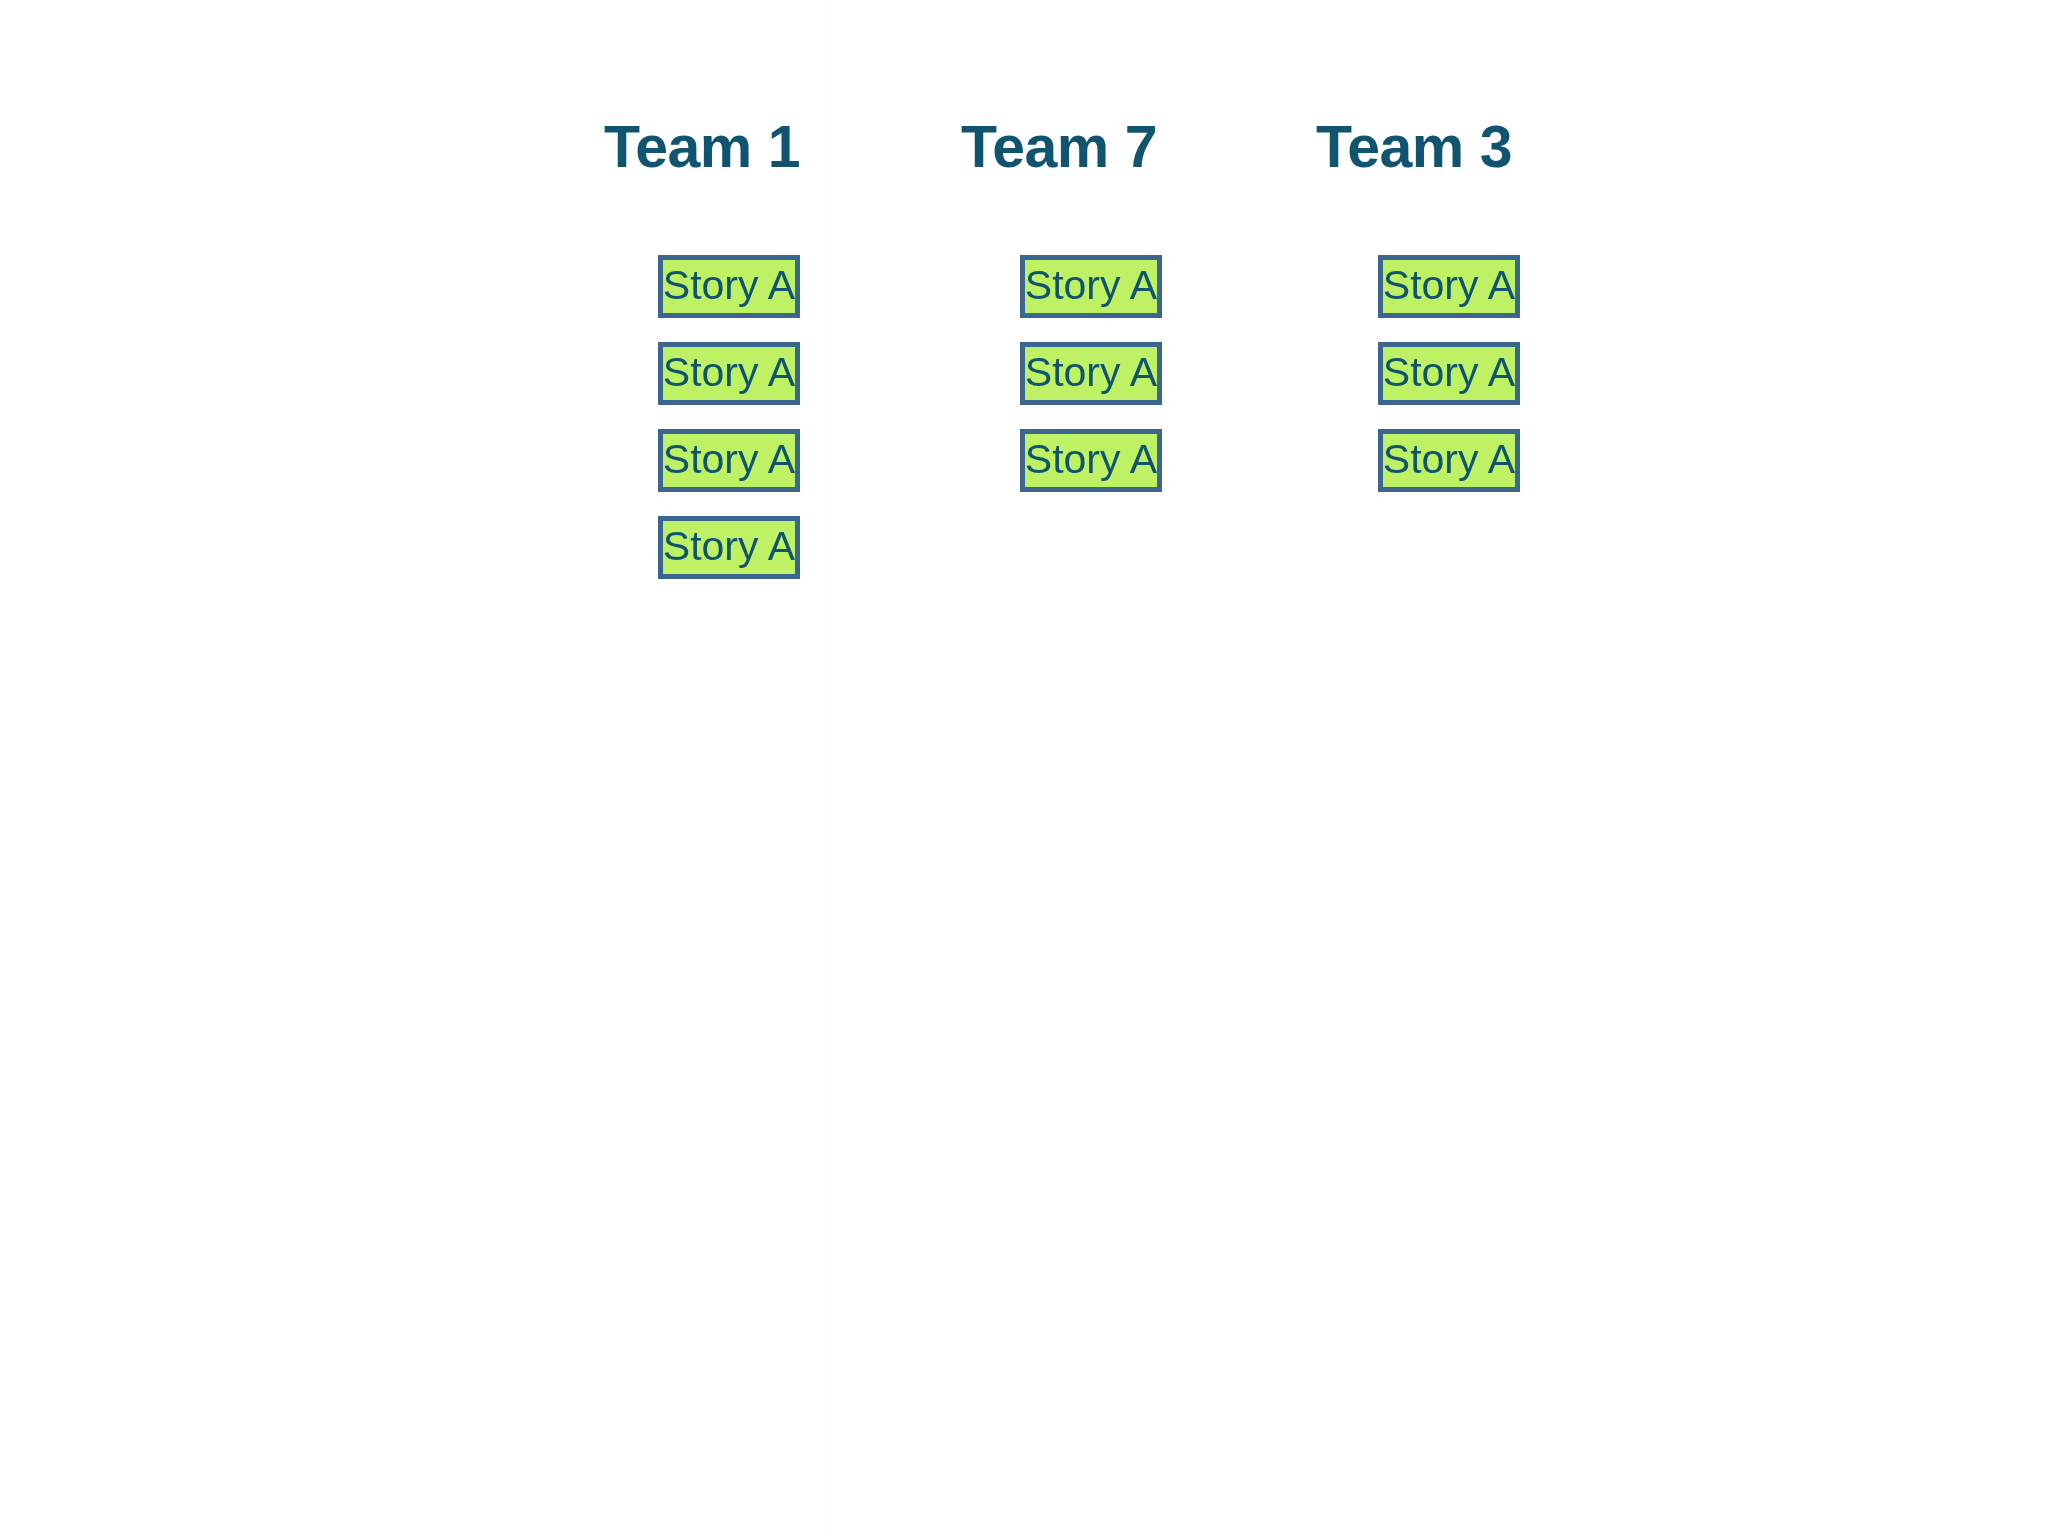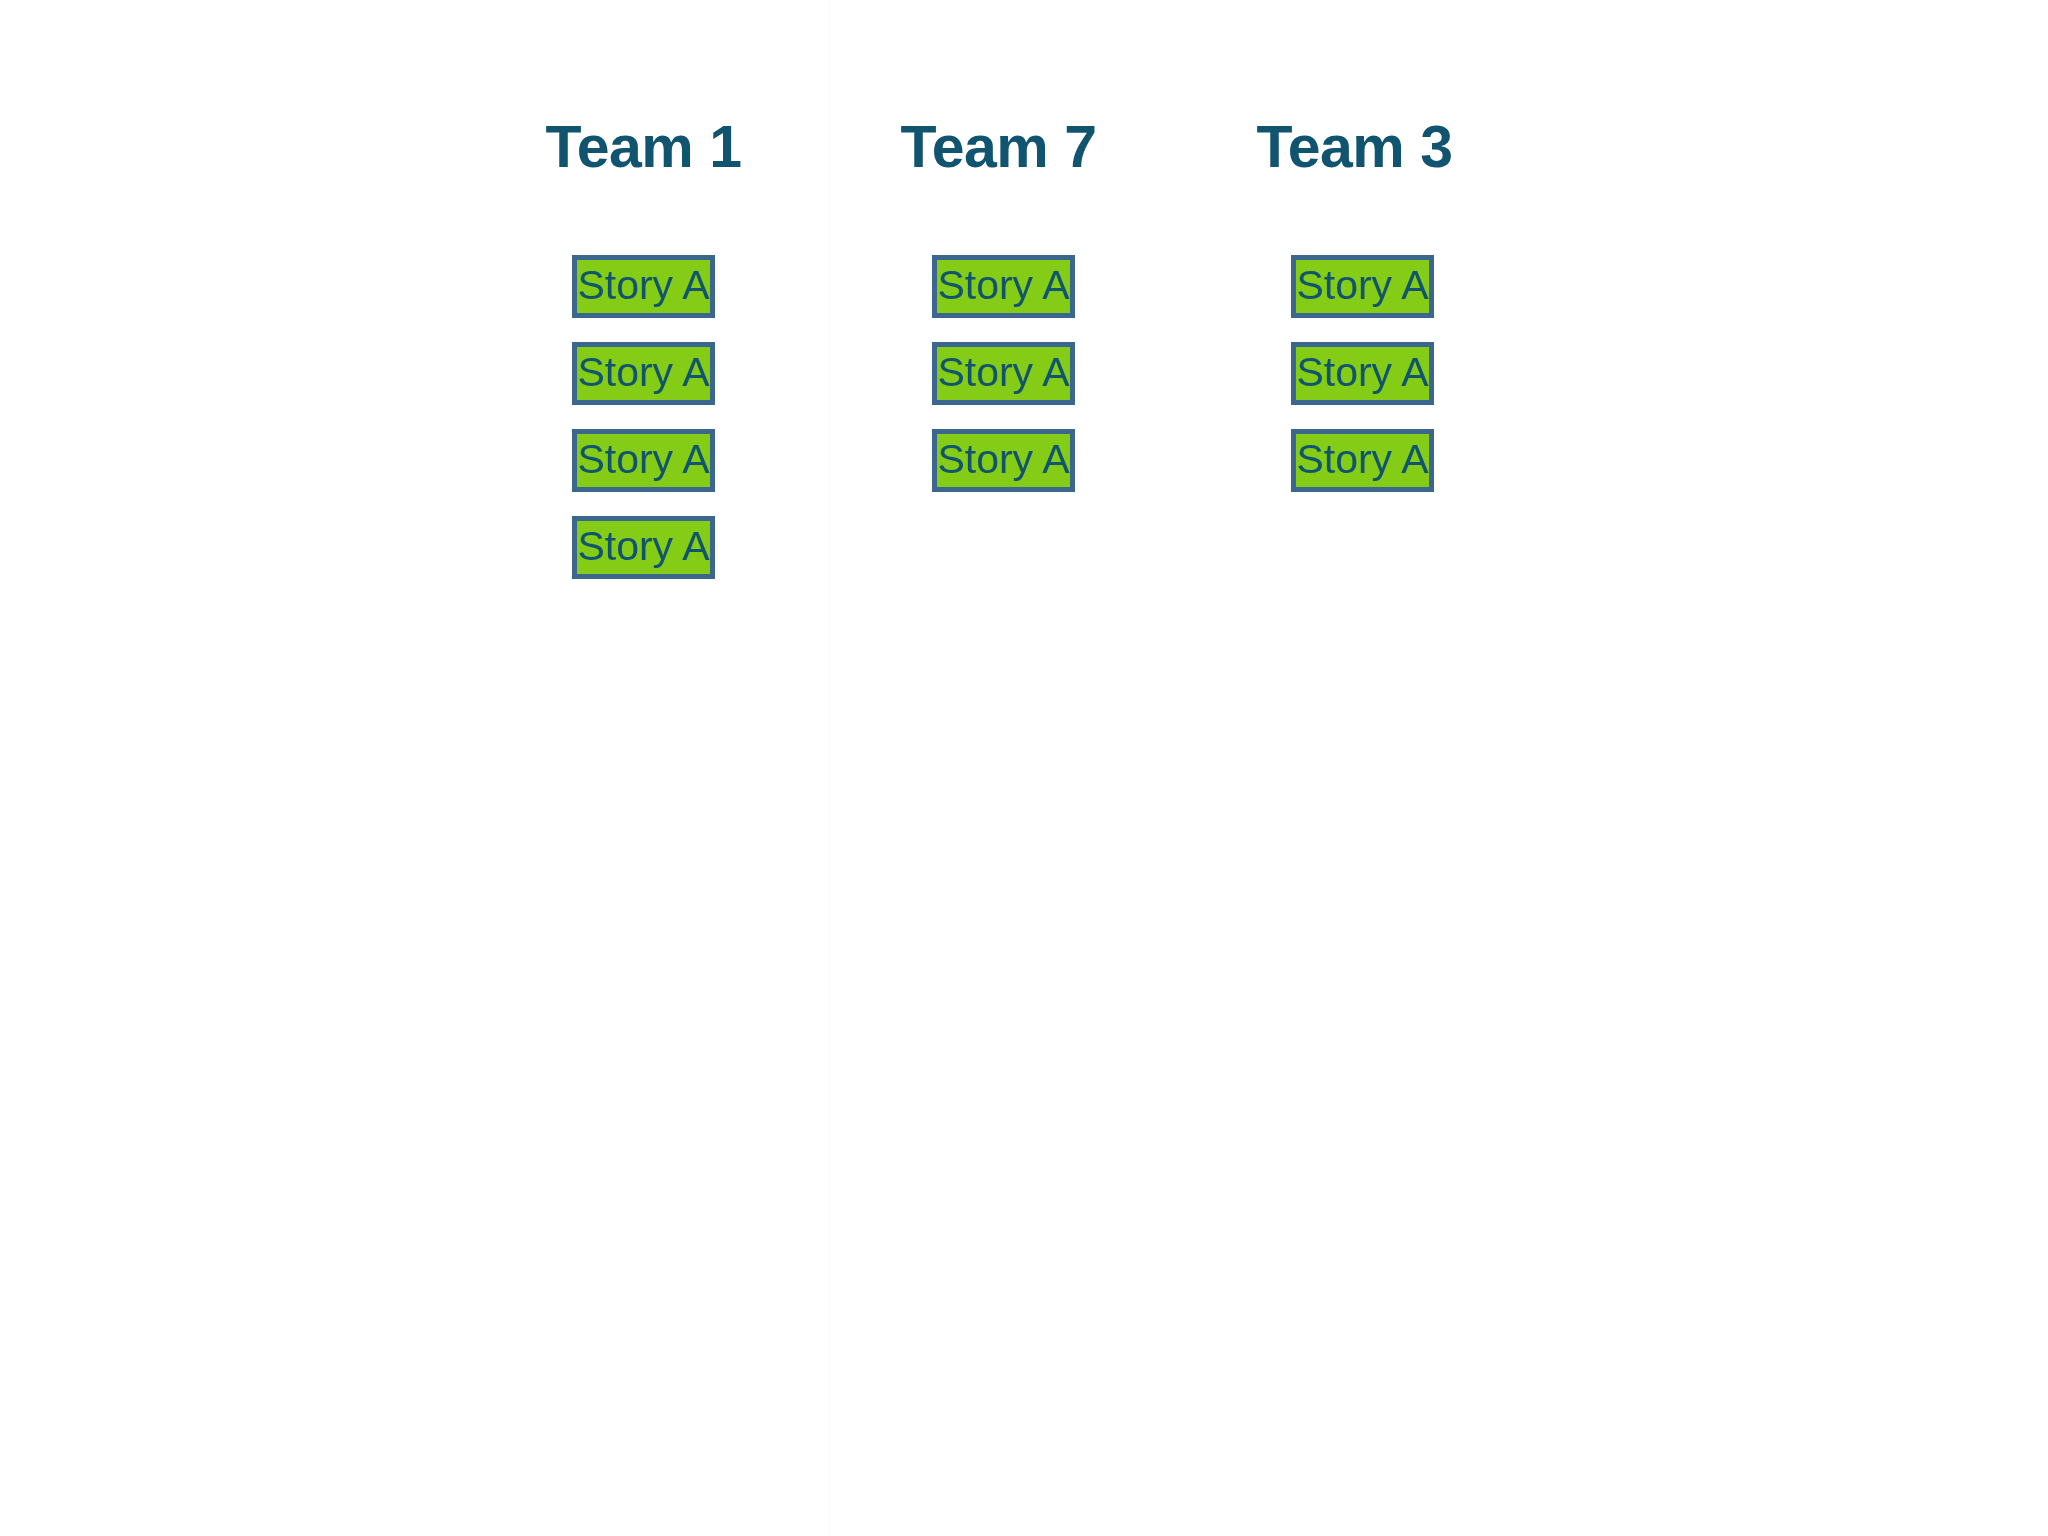--- a/index.html
+++ b/index.html
@@ -39,21 +39,21 @@
     left: 487px;
     top: 118px;
     display: flex;
     flex-direction: row;
     align-items: flex-start;
   }
 
   .team-column {
     display: flex;
     flex-direction: column;
-    align-items: center;
+    align-items: flex-end;
   }
 
   .team-column.col-0 { width: 313px; margin-right: 45px; }
   .team-column.col-1 { width: 317px; margin-right: 43px; }
   .team-column.col-2 { width: 315px; margin-right: 0; }
 
   .team-header {
     color: #10546f;
     font-size: 59px;
     font-weight: bold;
@@ -65,21 +65,21 @@
     margin-bottom: 75px;
     user-select: none;
   }
   .team-column.col-1 .team-header { transform: translateX(-5px); }
   .team-column.col-2 .team-header { transform: translateX(-8px); }
 
   .story-card {
     box-sizing: border-box;
     height: 63px;
     margin-bottom: 24px;
-    background: #84cc16;
+    background: #bef264;
     border: 5px solid #3a668f;
     display: flex;
     align-items: center;
     justify-content: center;
     color: #10546f;
     font-size: 41px;
     line-height: 1;
     white-space: nowrap;
     user-select: none;
   }

